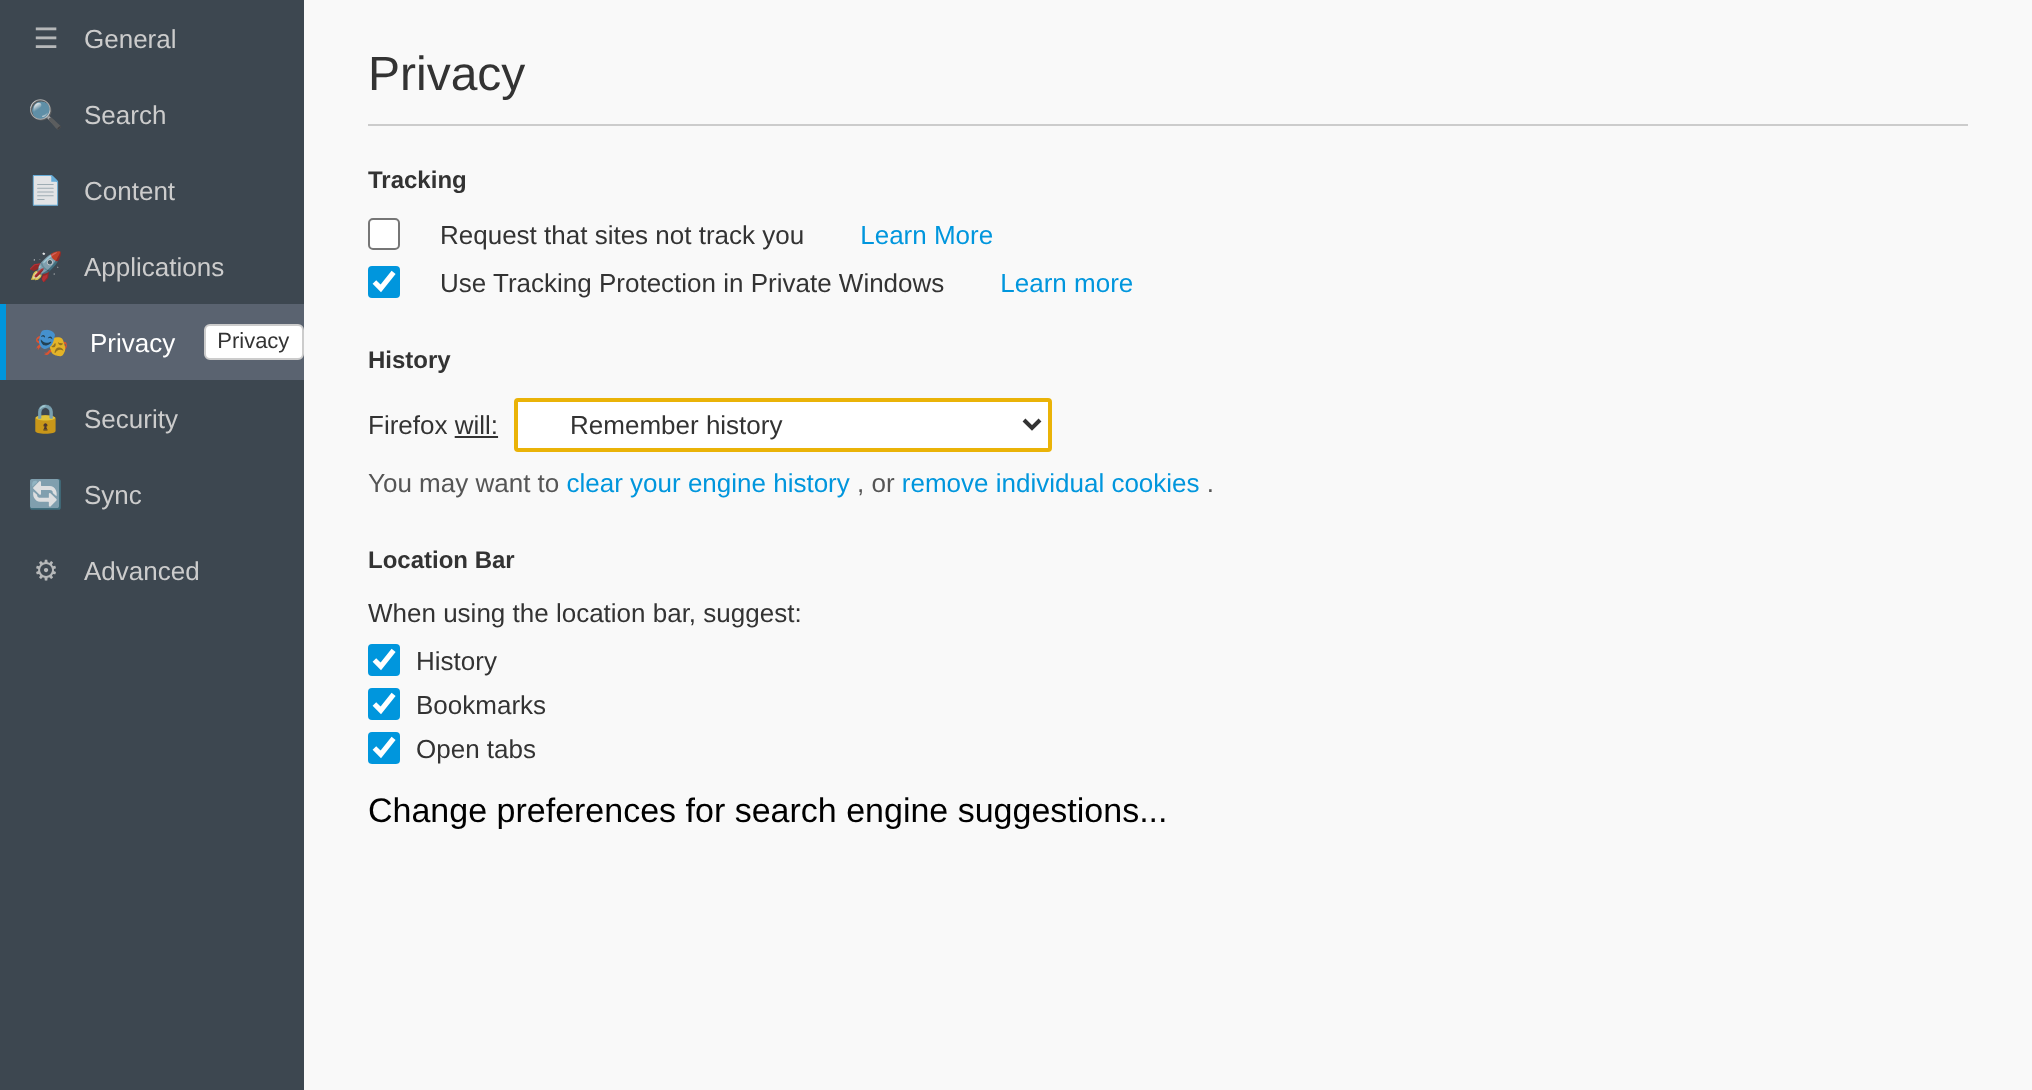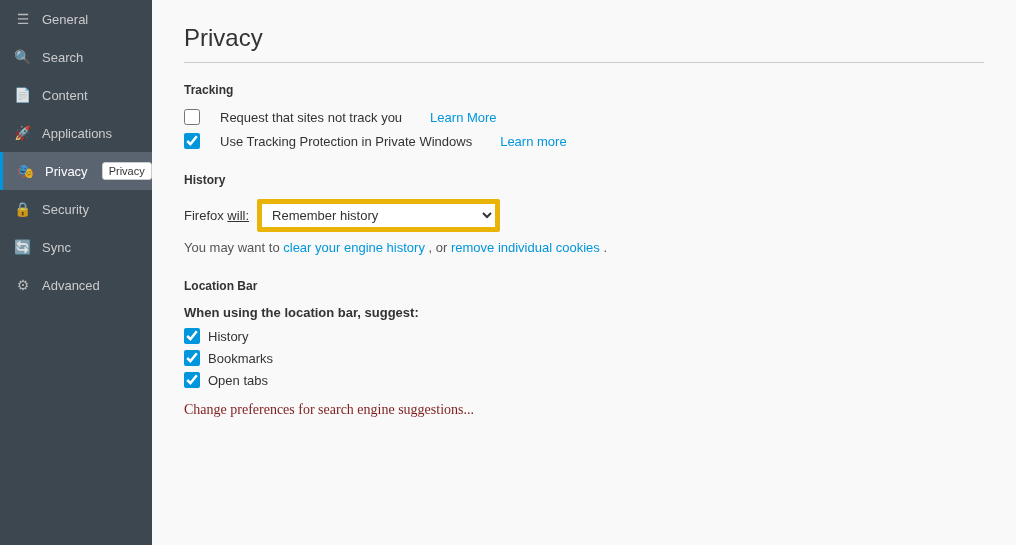--- a/index.html
+++ b/index.html
@@ -105,23 +105,23 @@
     
     .history-label-row {
       display: flex;
       align-items: center;
       gap: 8px;
       margin-bottom: 8px;
     }
     .history-label-row label { font-size: 13px; color: #333; }
 
     select {
-      border: 5px solid #eab308;
+      border: 2px solid #eab308;
       border-radius: 2px;
-      padding: 3px 6px;
+      padding: 3px 22px;
       font-size: 13px;
       background: #fff;
       color: #333;
       cursor: pointer;
       min-width: 200px;
     }
 
     .info-text {
       font-size: 13px;
       color: #555;
@@ -133,45 +133,43 @@
       font-size: 13px;
       color: #555;
       margin-bottom: 4px;
     }
 
     
     .suggest-label {
       font-size: 13px;
       color: #333;
       margin-bottom: 8px;
-      font-weight: bold;
     }
 
     .checkbox-item {
       display: flex;
       align-items: center;
       gap: 8px;
       margin-bottom: 6px;
     }
     .checkbox-item label { font-size: 13px; color: #333; }
 
     input[type="checkbox"] {
       width: 16px;
       height: 16px;
       accent-color: #0096dd;
       cursor: pointer;
     }
 
     .change-prefs-link {
-      color: #7f1d1d;
+      color: #000000;
       text-decoration: none;
-      font-size: 14px;
+      font-size: 17px;
       margin-top: 8px;
       display: inline-block;
-      font-family: Liberation Serif, serif;
     }
 
     
     .firefox-will { text-decoration: underline; }
   </style>
 </head>
 <body>
 
 <nav class="sidebar">
   <div class="sidebar-item">

